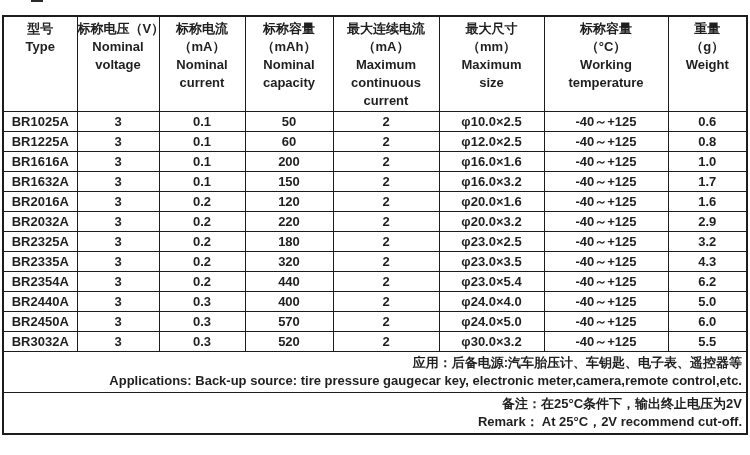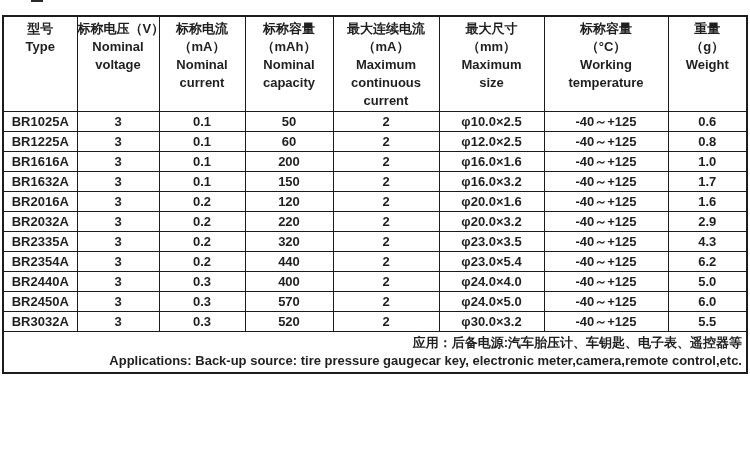--- a/index.html
+++ b/index.html
@@ -193,20 +193,30 @@
           <td>BR2032A</td>
           <td>3</td>
           <td>0.2</td>
           <td>220</td>
           <td>2</td>
           <td>φ20.0×3.2</td>
           <td>-40～+125</td>
           <td>2.9</td>
         </tr>
         <tr>
+          <td>BR2325A</td>
+          <td>3</td>
+          <td>0.2</td>
+          <td>180</td>
+          <td>2</td>
+          <td>φ23.0×2.5</td>
+          <td>-40～+125</td>
+          <td>3.2</td>
+        </tr>
+        <tr>
           <td>BR2335A</td>
           <td>3</td>
           <td>0.2</td>
           <td>320</td>
           <td>2</td>
           <td>φ23.0×3.5</td>
           <td>-40～+125</td>
           <td>4.3</td>
         </tr>
         <tr>
@@ -250,15 +260,21 @@
           <td>5.5</td>
         </tr>
       </tbody>
     <tbody>
       <tr class="note-row app-row">
         <td colspan="8">
           <div class="note-line">应用：后备电源:汽车胎压计、车钥匙、电子表、遥控器等</div>
           <div class="note-line">Applications: Back-up source: tire pressure gaugecar key, electronic meter,camera,remote control,etc.</div>
         </td>
       </tr>
+      <tr class="note-row rem-row">
+        <td colspan="8">
+          <div class="note-line">备注：在25°C条件下，输出终止电压为2V</div>
+          <div class="note-line">Remark：  At 25°C，2V recommend cut-off.</div>
+        </td>
+      </tr>
     </tbody>
   </table>
 </div>
 
 </body></html>

